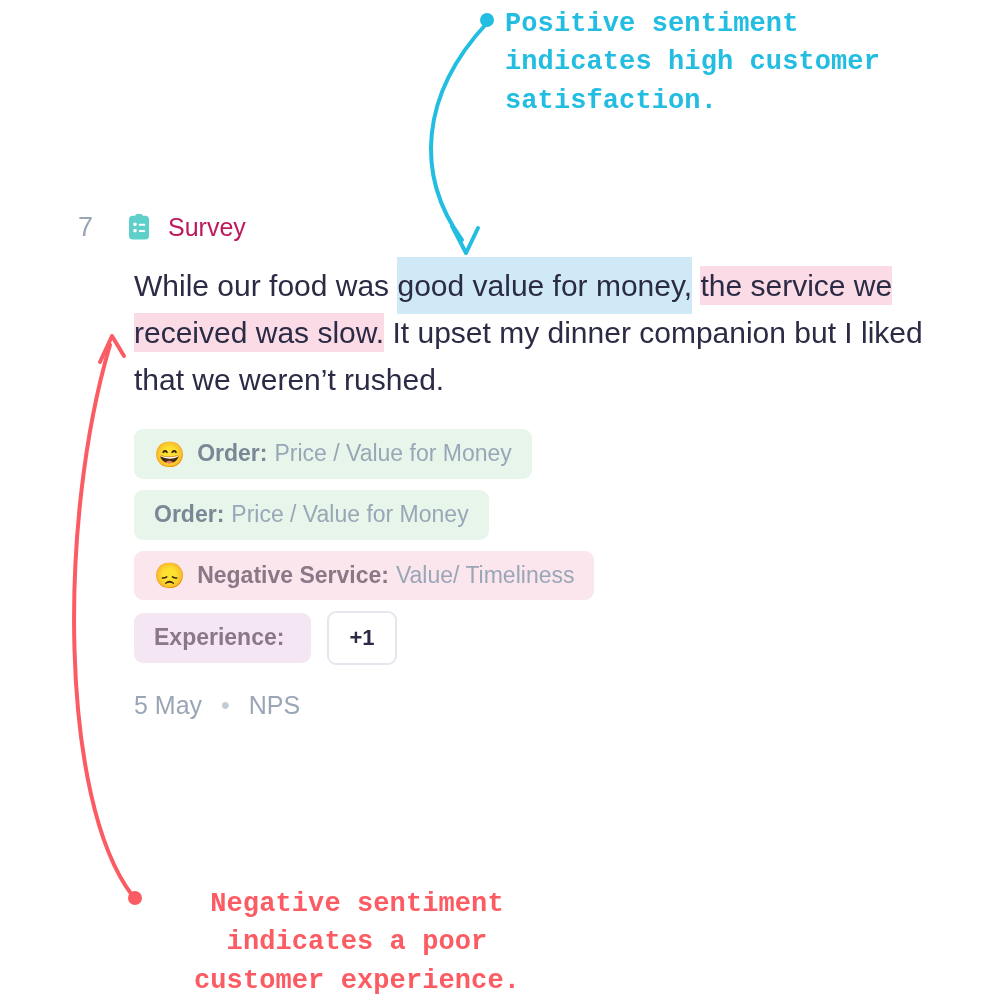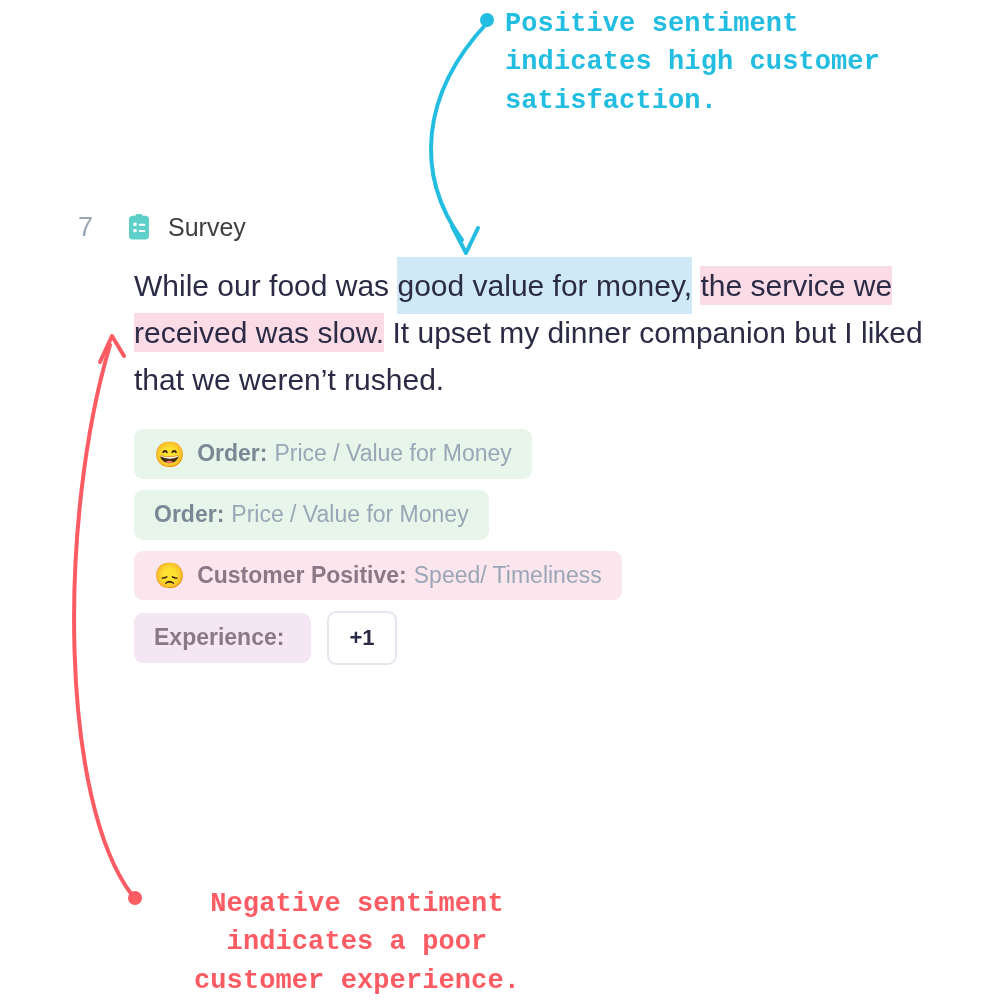--- a/index.html
+++ b/index.html
@@ -70,21 +70,21 @@
   .source-icon {
     width: 30px;
     height: 30px;
     display: inline-flex;
     align-items: center;
     justify-content: center;
     margin-right: 14px;
   }
   .record-source {
     font-size: 25px;
-    color: #404040;
+    color: #be185d;
     font-weight: 400;
   }
 
   .quote {
     margin-top: 14px;
     margin-left: 64px;
     font-size: 30px;
     line-height: 1.56;
     color: #2b2b45;
     font-weight: 400;
@@ -214,28 +214,33 @@
     <div class="tag-row">
       <div class="chip chip-green">
         <span class="cat">Order:</span>
         <span class="val">Price / Value for Money</span>
       </div>
     </div>
 
     <div class="tag-row">
       <div class="chip chip-pink">
         <span class="emoji">😞</span>
-        <span class="cat">Customer Positive:</span>
-        <span class="val">Speed/ Timeliness</span>
+        <span class="cat">Negative Service:</span>
+        <span class="val">Value/ Timeliness</span>
       </div>
     </div>
 
     <div class="tag-row">
       <div class="chip chip-lilac">
         <span class="cat">Experience:</span>
       </div>
       <div class="more-chip">+1</div>
     </div>
 
   </div>
 
+  <div class="meta">
+    <span>5 May</span>
+    <span class="dot">•</span>
+    <span>NPS</span>
+  </div>
 
 </div>
 
 </body></html>

